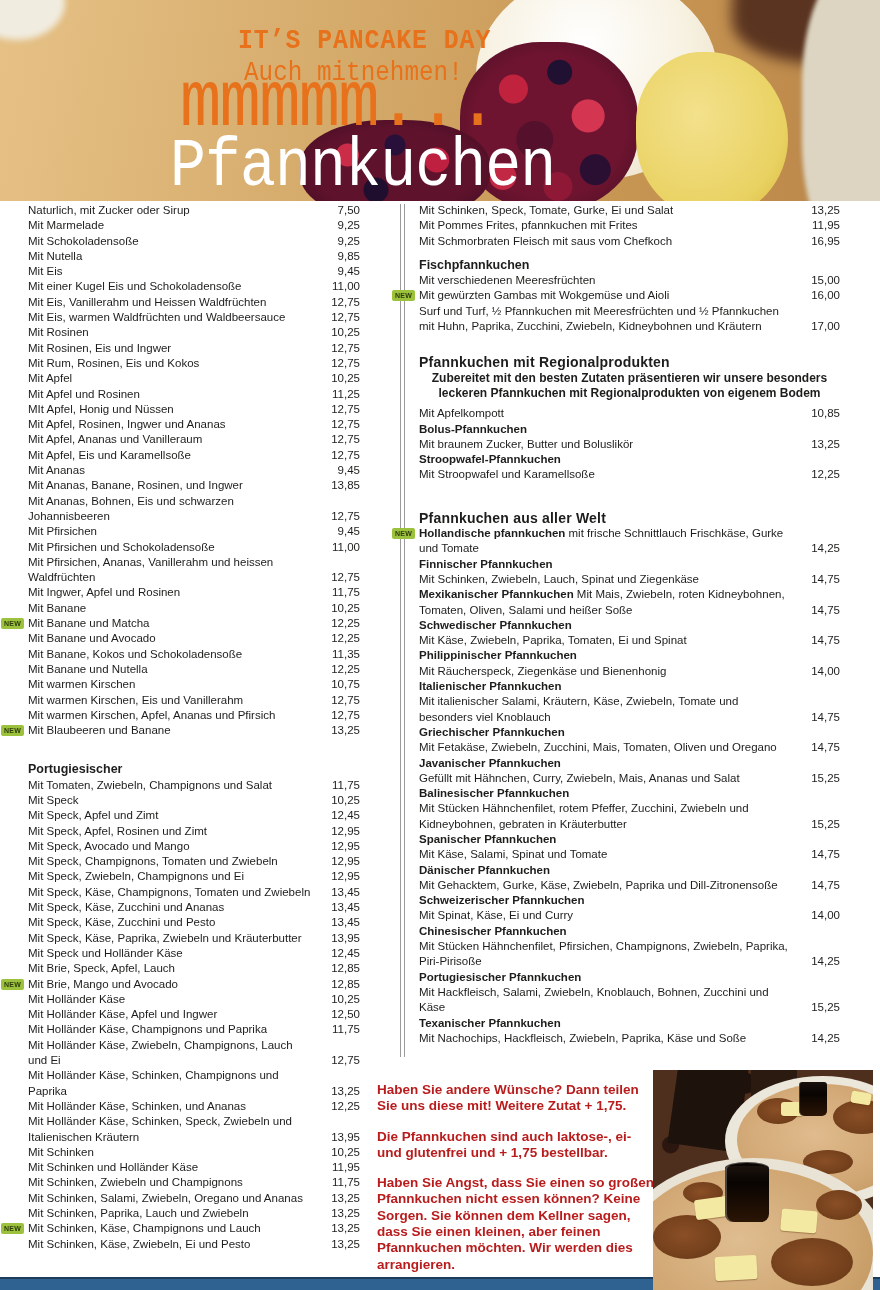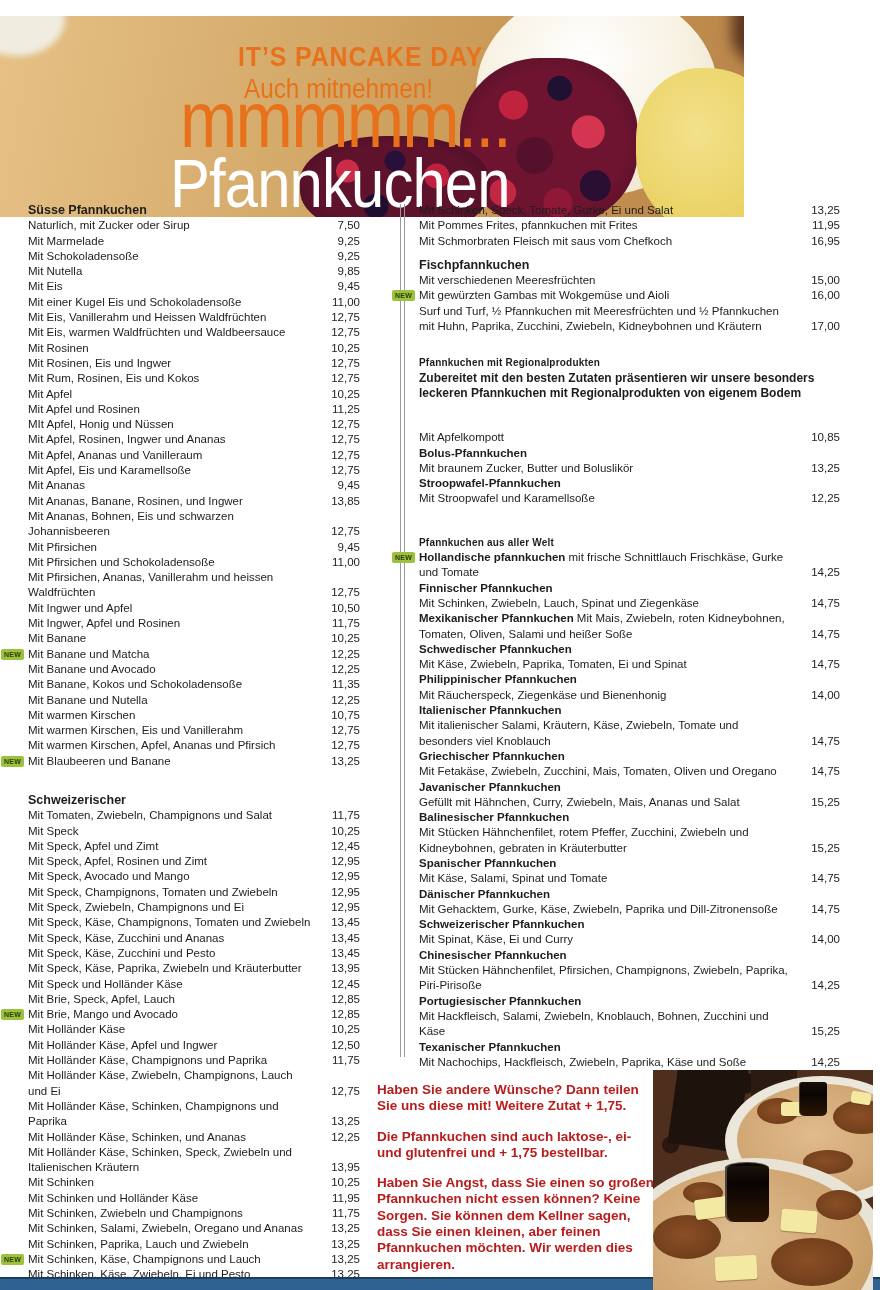--- a/index.html
+++ b/index.html
@@ -1,21 +1,21 @@
 <!DOCTYPE html>
 <html><head>
 <meta charset="utf-8">
 <style>
   html,body{margin:0;padding:0;background:#fff;}
   .page{position:relative;width:880px;height:1290px;background:#fff;overflow:hidden;
         font-family:"Liberation Sans",sans-serif;color:#1d1d1b;}
 
   
-  .hero{position:absolute;left:0;top:16px;width:744px;height:201px;overflow:hidden;
-        background:linear-gradient(100deg,#e6c186 0%,#d5ab6b 38%,#c79552 72%,#b9854a 100%);}
+  .hero{position:absolute;left:0;top:0;width:880px;height:201px;overflow:hidden;
+        background:linear-gradient(100deg,#e6c186 0%,#d5ab6b 38%,#c79552 72%,#b9854a 100%);font-family:Liberation Mono, monospace;}
   .hero *{position:absolute;}
   .hb-plate-tl{left:-30px;top:-35px;width:95px;height:75px;background:#f0ece0;border-radius:50%;filter:blur(3px);}
   .hb-curd1{left:360px;top:-14px;width:142px;height:112px;border-radius:48% 52% 55% 45%;
             background:radial-gradient(ellipse at 40% 40%,#f7e habit 0,#f6e084 0%,#eecd55 75%,#dfb93e 100%);}
   .hb-ice{left:476px;top:-28px;width:242px;height:208px;border-radius:50%;
           background:radial-gradient(ellipse at 45% 35%,#ffffff 0%,#f7f1e1 55%,#e6dabd 100%);}
   .hb-berries1{left:460px;top:42px;width:178px;height:168px;border-radius:45%;
      background:
        radial-gradient(circle at 30% 28%,#c1233f 0 14px,transparent 15px),
        radial-gradient(circle at 56% 18%,#201031 0 12px,transparent 13px),
@@ -47,25 +47,25 @@
   
   .col{position:absolute;font-size:11.5px;line-height:15.3px;}
   .col-left{left:28px;top:203px;width:332px;}
   .col-right{left:419px;top:203px;width:421px;}
   .row{display:flex;align-items:flex-end;position:relative;}
   .iname{flex:1;padding-right:6px;}
   .iprice{width:42px;text-align:right;white-space:nowrap;}
   .sec-heading{font-weight:bold;font-size:12.5px;}
   .sec-gap{margin-top:24px;}
   .sub-bold{font-weight:bold;}
-  .big-heading{font-weight:bold;font-size:10px;letter-spacing:.2px;}
+  .big-heading{font-weight:bold;font-size:14px;letter-spacing:.2px;}
   .fisch-heading{font-weight:bold;font-size:12.5px;margin-top:9px;}
   .regional-block{margin-top:21px;}
-  .regional-subtitle{font-weight:bold;font-size:12px;line-height:15.3px;}
-  .regional-entries{margin-top:29px;}
+  .regional-subtitle{font-weight:bold;font-size:12px;line-height:15.3px;text-align:center;}
+  .regional-entries{margin-top:5px;}
   .world-block{margin-top:28px;}
   .new-badge{position:absolute;left:-27px;top:2px;background:#9bc13d;color:#2e3c0a;
              font-size:7px;font-weight:bold;line-height:9px;padding:1px 3px;border-radius:2px;letter-spacing:.3px;}
   .divider{position:absolute;left:400px;top:204px;height:853px;width:3px;
            border-left:1px solid #9b9b9b;border-right:1px solid #9b9b9b;}
 
   
   .notes{position:absolute;left:377px;top:1082px;width:280px;color:#b91c1c;
          font-weight:bold;font-size:13.5px;line-height:16.3px;}
   .notes p{margin:0 0 14px 0;}
@@ -127,21 +127,20 @@
     <div class="hb-curd2"></div>
     <div class="hb-dark-tr"></div>
     <div class="hb-plate-r"></div>
     <div class="hero-tag1">IT’S PANCAKE DAY</div>
     <div class="hero-tag2">Auch mitnehmen!</div>
     <div class="hero-yum">mmmmm...</div>
     <div class="hero-title">Pfannkuchen</div>
   </div>
 
   <div class="col col-left">
-      <div class="sec-heading">Süsse Pfannkuchen</div>
       <div class="row">
         <span class="iname">Naturlich, mit Zucker oder Sirup</span>
         <span class="iprice">7,50</span>
       </div>
       <div class="row">
         <span class="iname">Mit Marmelade</span>
         <span class="iprice">9,25</span>
       </div>
       <div class="row">
         <span class="iname">Mit Schokoladensoße</span>
@@ -219,24 +218,20 @@
         <span class="iname">Mit Pfirsichen</span>
         <span class="iprice">9,45</span>
       </div>
       <div class="row">
         <span class="iname">Mit Pfirsichen und Schokoladensoße</span>
         <span class="iprice">11,00</span>
       </div>
       <div class="row">
         <span class="iname">Mit Pfirsichen, Ananas, Vanillerahm und heissen Waldfrüchten</span>
         <span class="iprice">12,75</span>
-      </div>
-      <div class="row">
-        <span class="iname">Mit Ingwer und Apfel</span>
-        <span class="iprice">10,50</span>
       </div>
       <div class="row">
         <span class="iname">Mit Ingwer, Apfel und Rosinen</span>
         <span class="iprice">11,75</span>
       </div>
       <div class="row">
         <span class="iname">Mit Banane</span>
         <span class="iprice">10,25</span>
       </div>
       <div class="row">
@@ -266,21 +261,21 @@
       </div>
       <div class="row">
         <span class="iname">Mit warmen Kirschen, Apfel, Ananas und Pfirsich</span>
         <span class="iprice">12,75</span>
       </div>
       <div class="row">
         <span class="new-badge">NEW</span>
         <span class="iname">Mit Blaubeeren und Banane</span>
         <span class="iprice">13,25</span>
       </div>
-      <div class="sec-heading sec-gap">Schweizerischer</div>
+      <div class="sec-heading sec-gap">Portugiesischer</div>
       <div class="row">
         <span class="iname">Mit Tomaten, Zwiebeln, Champignons und Salat</span>
         <span class="iprice">11,75</span>
       </div>
       <div class="row">
         <span class="iname">Mit Speck</span>
         <span class="iprice">10,25</span>
       </div>
       <div class="row">
         <span class="iname">Mit Speck, Apfel und Zimt</span>

